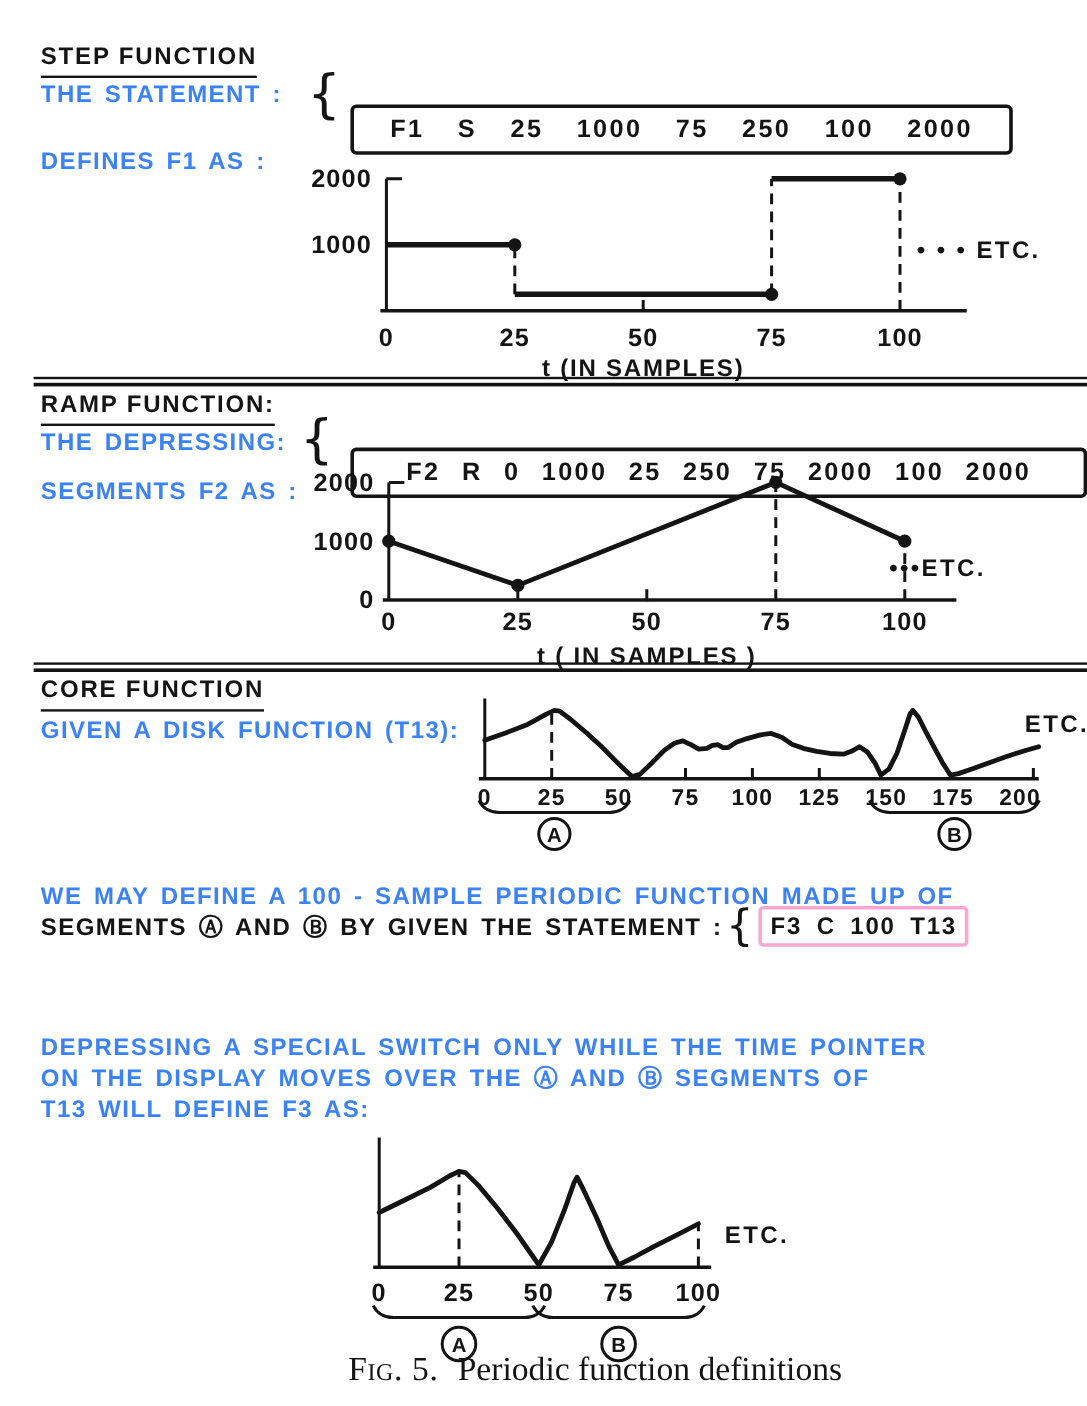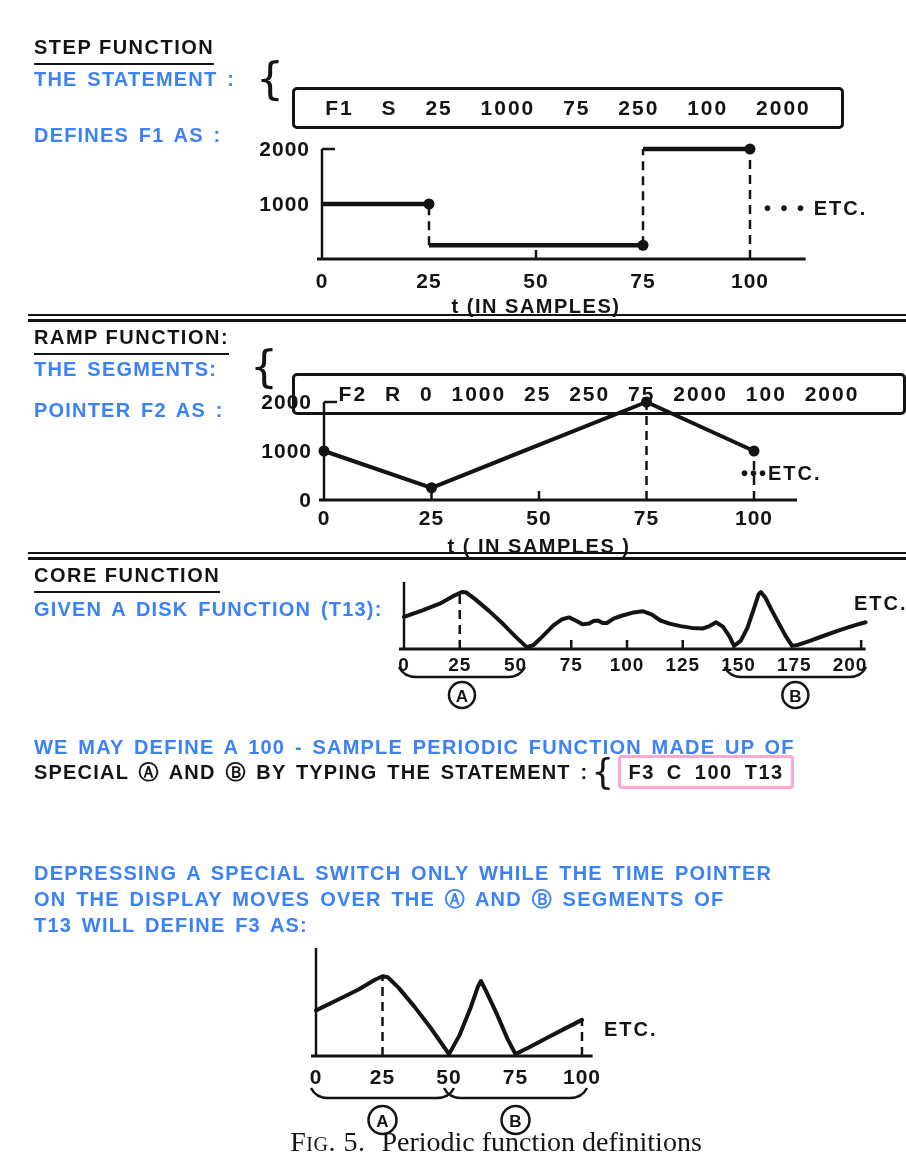--- a/index.html
+++ b/index.html
@@ -62,26 +62,26 @@
         <circle cx="403" cy="112.25" r="5.5" fill="#141414"></circle>
         <circle cx="510" cy="16" r="5.5" fill="#141414"></circle>
         <text x="296" y="180" fill="#141414" text-anchor="middle" font-size="20" font-weight="700" font-family="&quot;Liberation Sans&quot;,&quot;DejaVu Sans&quot;,sans-serif" letter-spacing="1.5">t (IN SAMPLES)</text>
         <text x="524" y="82" fill="#141414" text-anchor="start" font-size="20" font-weight="700" font-family="&quot;Liberation Sans&quot;,&quot;DejaVu Sans&quot;,sans-serif" letter-spacing="2">• • • ETC.</text>
       </svg>
     </div>
 
   <div class="rule" style="left:28px;top:314px;width:878px"></div>
 
   <div class="h" style="left:34px;top:326px">RAMP FUNCTION:</div>
-  <div class="t" style="left:34px;top:358px">THE SEGMENTS:</div>
+  <div class="t" style="left:34px;top:358px">THE DEPRESSING:</div>
   <div class="brace" style="left:250px;top:345px;font-size:44px">{</div>
   <div class="stmt-box" style="left:292px;top:347px;width:608px;height:36px;word-spacing:10px">
     <span>F2 R 0 1000 25 250 75 2000 100 2000</span>
   </div>
-  <div class="t" style="left:34px;top:399px">POINTER F2 AS :</div>
+  <div class="t" style="left:34px;top:399px">SEGMENTS F2 AS :</div>
   <div class="chart" id="chart-f2" style="left:240px;top:393px">
       <svg width="666" height="172" viewBox="0 0 666 172">
         <line x1="191.5" y1="107" x2="191.5" y2="94.75" stroke="#141414" stroke-width="2.5" stroke-dasharray="9 6"></line>
         <line x1="406.5" y1="107" x2="406.5" y2="9" stroke="#141414" stroke-width="2.5" stroke-dasharray="9 6"></line>
         <line x1="514" y1="107" x2="514" y2="58" stroke="#141414" stroke-width="2.5" stroke-dasharray="9 6"></line>
         <line x1="84" y1="9" x2="84" y2="107" stroke="#141414" stroke-width="2.5"></line>
         <line x1="84" y1="9" x2="97" y2="9" stroke="#141414" stroke-width="2.5"></line>
         <line x1="79" y1="107" x2="557" y2="107" stroke="#141414" stroke-width="3"></line>
         <line x1="299" y1="98" x2="299" y2="108" stroke="#141414" stroke-width="2.5"></line>
         <text x="84" y="132" fill="#141414" text-anchor="middle" font-size="21" font-weight="700" font-family="&quot;Liberation Sans&quot;,&quot;DejaVu Sans&quot;,sans-serif" letter-spacing="1">0</text>
@@ -130,21 +130,21 @@
         <circle cx="71.97999999999999" cy="119" r="13" fill="none" stroke="#141414" stroke-width="2.5"></circle>
         <text x="71.97999999999999" y="125.5" fill="#141414" text-anchor="middle" font-size="17" font-weight="700" font-family="&quot;Liberation Sans&quot;,&quot;DejaVu Sans&quot;,sans-serif" letter-spacing="0">A</text>
         <path d="M 334.58 91 Q 339.58 101 351.58 101 L 459.15 101 Q 471.15 101 476.15 91" fill="none" stroke="#141414" stroke-width="2.5"></path>
         <circle cx="405.365" cy="119" r="13" fill="none" stroke="#141414" stroke-width="2.5"></circle>
         <text x="405.365" y="125.5" fill="#141414" text-anchor="middle" font-size="17" font-weight="700" font-family="&quot;Liberation Sans&quot;,&quot;DejaVu Sans&quot;,sans-serif" letter-spacing="0">B</text>
       </svg>
     </div>
 
   <div class="t" style="left:34px;top:736px">WE MAY DEFINE A 100 - SAMPLE PERIODIC FUNCTION MADE UP OF</div>
   <div class="pline" style="left:34px;top:756px;height:32px">
-    <span>SPECIAL Ⓐ AND Ⓑ BY TYPING THE STATEMENT :</span>
+    <span>SEGMENTS Ⓐ AND Ⓑ BY GIVEN THE STATEMENT :</span>
     <span class="inline-brace">{</span>
     <span class="inline-box"><span>F3 C 100 T13</span></span>
   </div>
 
   <div class="t" style="left:34px;top:888px">ON THE DISPLAY MOVES OVER THE Ⓐ AND Ⓑ SEGMENTS OF</div>
   <div class="t" style="left:34px;top:862px">DEPRESSING A SPECIAL SWITCH ONLY WHILE THE TIME POINTER</div>
   <div class="t" style="left:34px;top:914px">T13 WILL DEFINE F3 AS:</div>
 
   <div class="chart" id="chart-f3" style="left:278px;top:938px">
       <svg width="450" height="202" viewBox="0 0 450 202">

